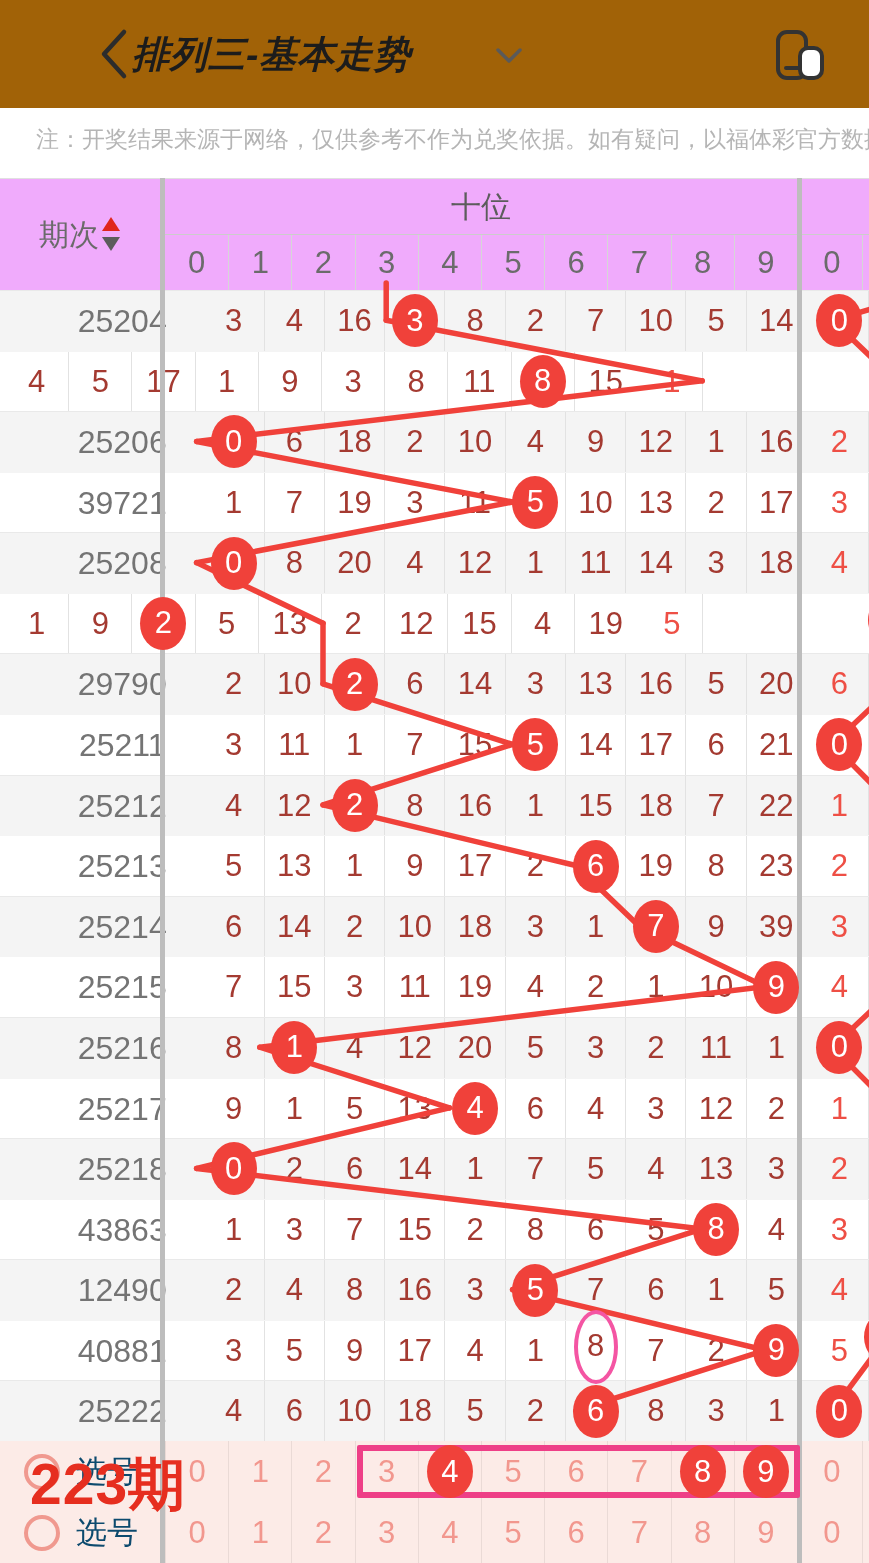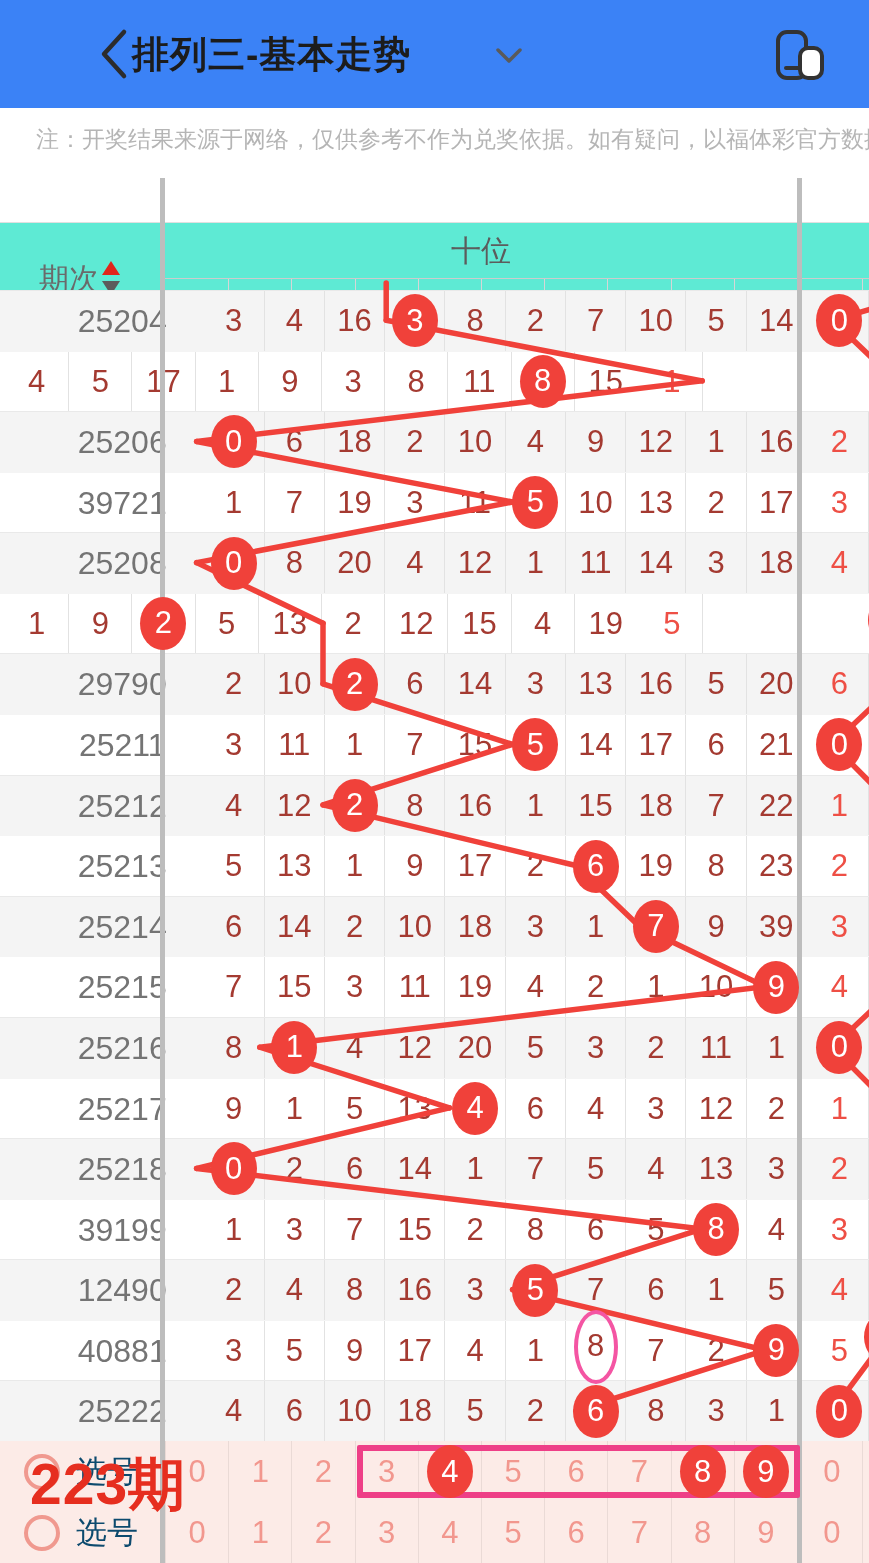--- a/index.html
+++ b/index.html
@@ -1,28 +1,28 @@
 <!DOCTYPE html>
 <html><head>
 <meta charset="utf-8">
 <style>
   html,body{margin:0;padding:0;background:#fff;}
   .screen{position:relative;width:869px;height:1563px;overflow:hidden;background:#fff;
           font-family:"Liberation Sans","DejaVu Sans",sans-serif;}
   
-  .app-header{position:absolute;left:0;top:0;width:869px;height:108px;background:#3b82f6;}
+  .app-header{position:absolute;left:0;top:0;width:869px;height:108px;background:#a16207;font-style:italic;}
   .back-btn{position:absolute;left:96px;top:28px;width:36px;height:52px;}
   .page-title{position:absolute;left:132px;top:30px;font-size:37px;font-weight:700;color:#1c1c1c;letter-spacing:1px;}
   .title-dd{position:absolute;left:494px;top:46px;width:30px;height:20px;}
   .compare-btn{position:absolute;left:772px;top:26px;width:56px;height:56px;}
   
   .note{position:absolute;left:36px;top:124px;width:833px;font-size:23px;color:#b5b5b5;
         white-space:nowrap;overflow:hidden;}
   
-  .thead{position:absolute;left:0;top:178px;width:869px;height:112px;background:#5eead4;border-top:1px solid #e0e0e0;box-sizing:border-box;margin-top:44px;}
+  .thead{position:absolute;left:0;top:178px;width:869px;height:112px;background:#f0abfc;border-top:1px solid #e0e0e0;box-sizing:border-box;}
   .period-head{position:absolute;left:0;top:0;width:160px;height:112px;display:flex;align-items:center;justify-content:center;gap:2px;}
   .period-head .lbl{font-size:30px;color:#6a6a6a;}
   .sec-title{position:absolute;left:165px;top:0;width:632px;height:56px;line-height:56px;text-align:center;
              font-size:30px;color:#5c5c5c;border-bottom:1px solid #cccccc;box-sizing:border-box;}
   .sec-title2{position:absolute;left:802px;top:0;width:67px;height:56px;border-bottom:1px solid #cccccc;box-sizing:border-box;}
   .digits-row{position:absolute;left:165px;top:56px;width:704px;height:56px;display:flex;}
   .hc{width:63.2px;line-height:56px;text-align:center;font-size:31px;color:#6b6b6b;border-left:1px solid #d6d6d6;box-sizing:border-box;}
   .hc:first-child{border-left:none;}
   .hc.uc0{width:61px;margin-left:5px;border-left:none;border-right:1px solid #d6d6d6;}
   
@@ -302,21 +302,21 @@
         <div class="dc">14</div>
         <div class="dc">1</div>
         <div class="dc">7</div>
         <div class="dc">5</div>
         <div class="dc">4</div>
         <div class="dc">13</div>
         <div class="dc">3</div>
         <div class="uc">2</div>
       </div>
       <div class="trow">
-        <div class="pc">39199</div>
+        <div class="pc">43863</div>
         <div class="dc c0">1</div>
         <div class="dc">3</div>
         <div class="dc">7</div>
         <div class="dc">15</div>
         <div class="dc">2</div>
         <div class="dc">8</div>
         <div class="dc">6</div>
         <div class="dc">5</div>
         <div class="dc"><span class="circle">8</span></div>
         <div class="dc">4</div>

